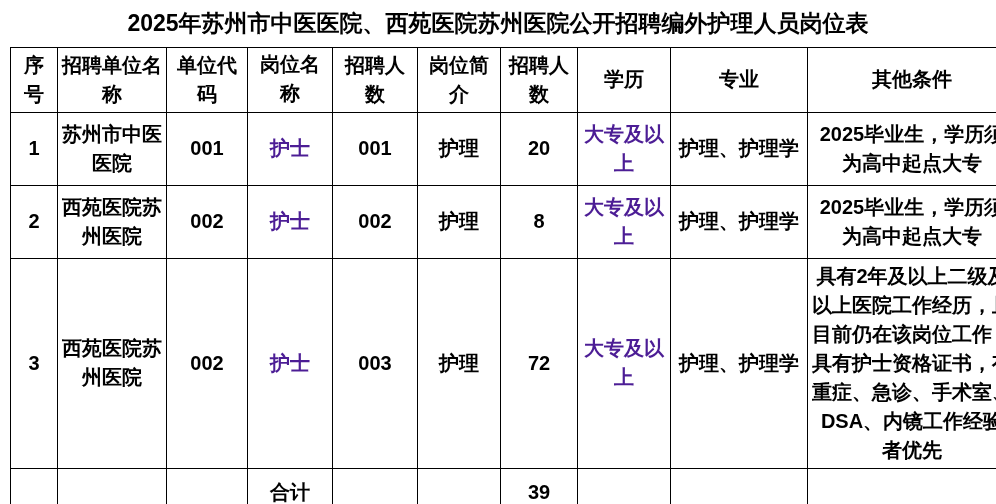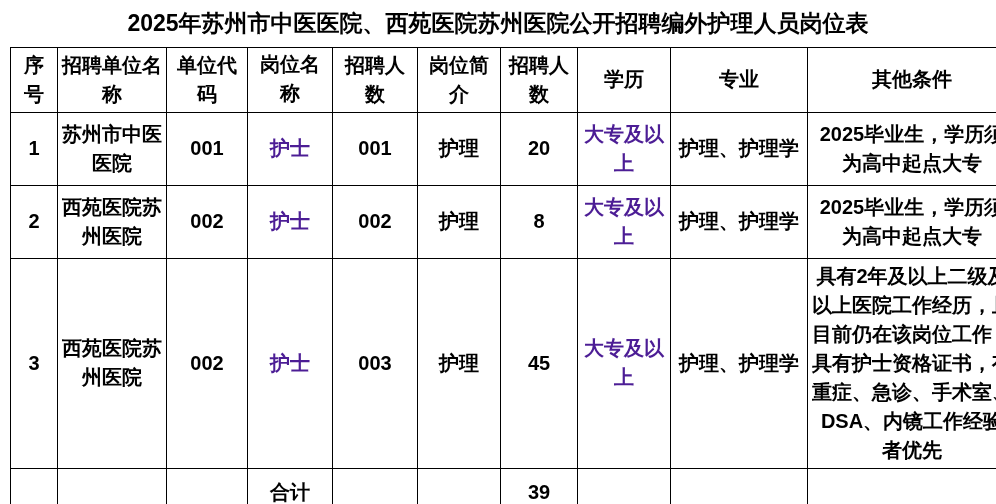--- a/index.html
+++ b/index.html
@@ -143,21 +143,21 @@
 
       </tr>
 
       <tr class="row3">
         <td class="normal">3</td>
         <td>西苑医院苏州医院</td>
         <td class="normal">002</td>
         <td class="red">护士</td>
         <td class="normal">003</td>
         <td class="normal">护理</td>
-        <td class="normal">45</td>
+        <td class="normal">72</td>
         <td class="red">大专及以上</td>
         <td class="normal">护理、护理学</td>
         <td class="other-long">具有2年及以上二级及以上医院工作经历，且目前仍在该岗位工作，具有护士资格证书，有重症、急诊、手术室、DSA、内镜工作经验者优先</td>
 
       </tr>
 
       <tr class="row-total">
         <td class="empty-cell"></td>
         <td class="empty-cell"></td>
         <td class="empty-cell"></td>

